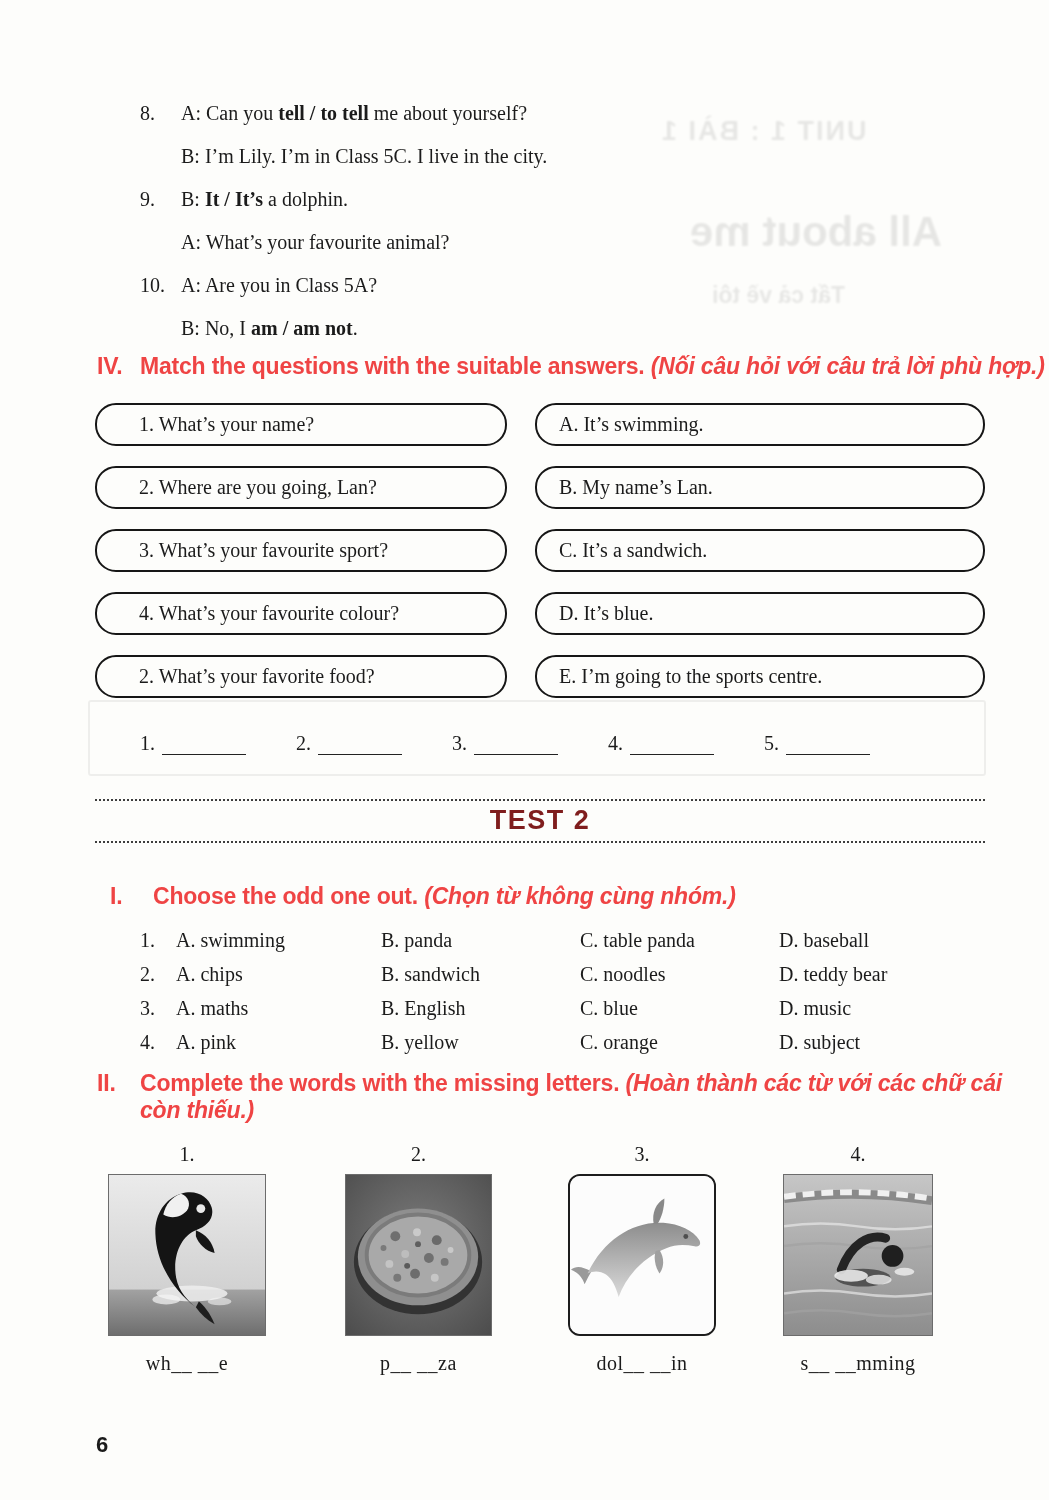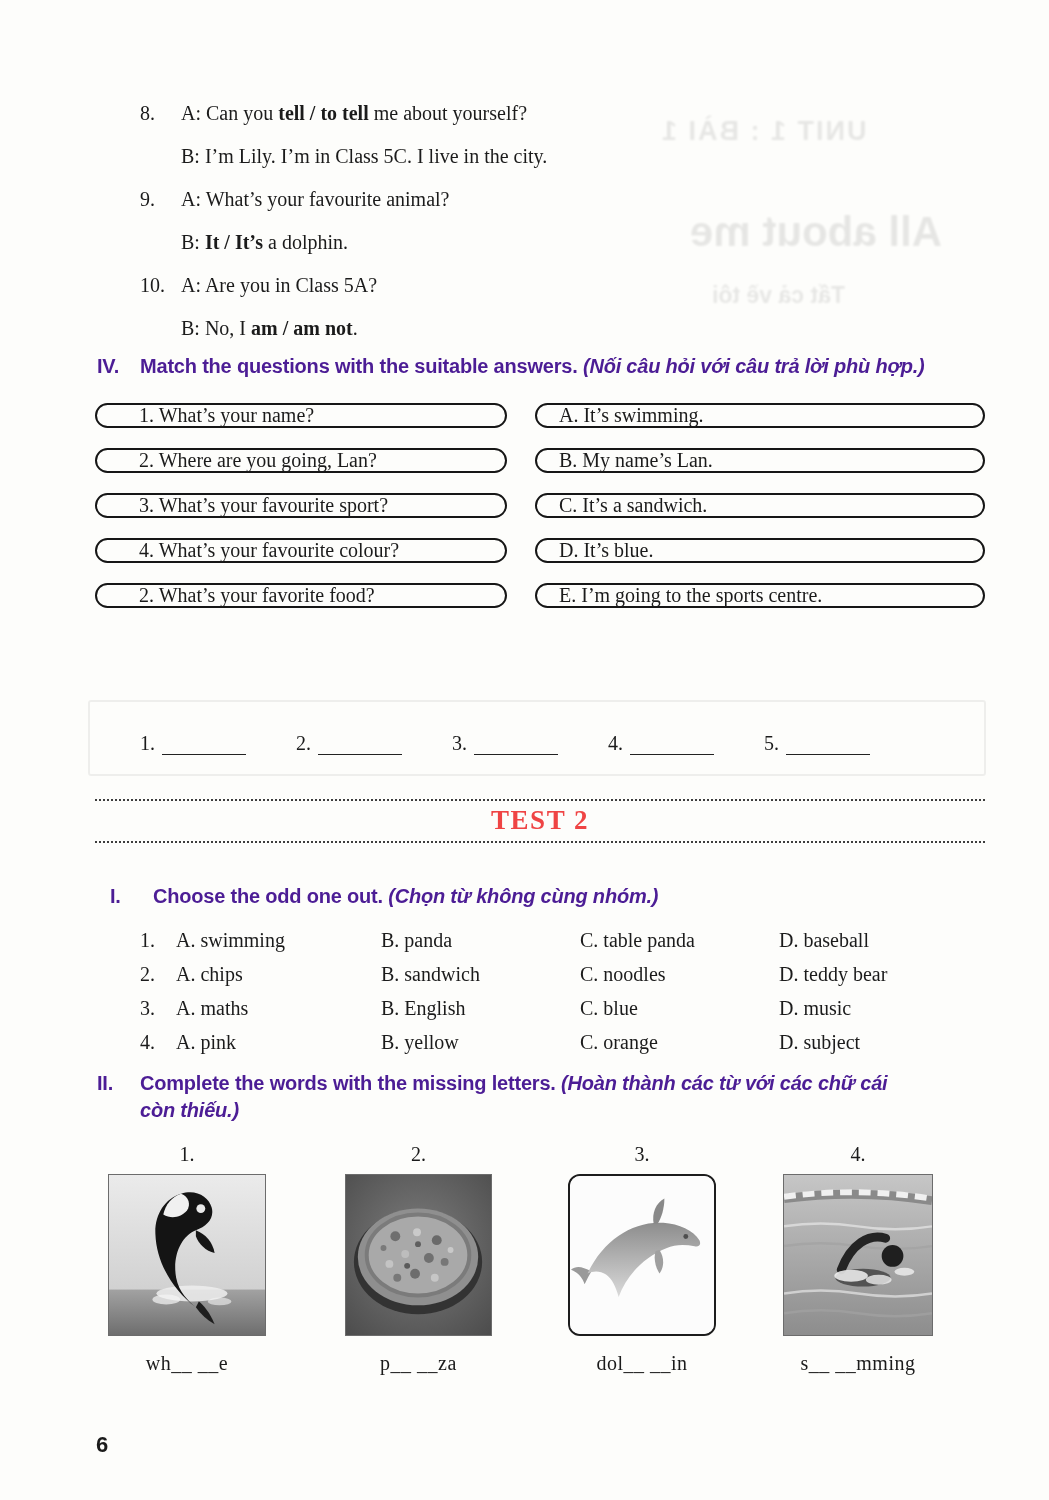--- a/index.html
+++ b/index.html
@@ -26,54 +26,54 @@
   .dialogue { position:absolute; left:140px; top:92px; font-size:20px; }
   .d-item { display:flex; }
   .d-num { flex:0 0 41px; line-height:43px; }
   .d-line { line-height:43px; white-space:nowrap; }
   b { font-weight:bold; }
 
   
   .sec-heading {
     position:absolute; left:97px;
     font-family:"Liberation Sans","DejaVu Sans",sans-serif;
-    font-weight:bold; font-size:20px; letter-spacing:-0.2px; color:#4c1d95;
+    font-weight:bold; font-size:23px; letter-spacing:-0.2px; color:#ef4444;
     white-space:nowrap; line-height:27px;
   }
   .sec-label { display:inline-block; width:43px; }
   .sec-vi { font-style:italic; }
   .heading-iv { top:353px; }
   .heading-i  { top:883px;margin-left:13px; }
   .heading-ii { top:1070px; }
   .sec-line2 { margin-left:43px; white-space:nowrap; }
 
   
   .match { position:absolute; left:95px; top:403px; width:895px; }
   .match-row { display:flex; margin-bottom:20px; }
   .pill {
-    height:25px; border:2px solid #161616; border-radius:21px;
+    height:43px; border:2px solid #161616; border-radius:21px;
     display:flex; align-items:center; font-size:20px; white-space:nowrap;
     background:transparent;
   }
   .pill-q { width:412px; padding-left:42px; margin-right:28px; }
   .pill-a { width:450px; padding-left:22px; }
 
   
   .answers-line { position:absolute; left:140px; top:731px; font-size:20px;
                   display:flex; align-items:flex-end; }
   .ans-unit { display:flex; align-items:flex-end; margin-right:50px; }
   .ans-num { margin-right:7px; line-height:24px; }
   .blank { display:inline-block; width:84px; height:23px; border-bottom:1.6px solid #222; }
 
   
   .test2 { position:absolute; left:95px; top:799px; width:890px; text-align:center; }
   .dots { height:0; border-top:2.5px dotted #3d3d3d; }
   .test2-title {
-    font-family:Liberation Serif, serif; font-weight:bold;
-    font-size:27px; letter-spacing:1.5px; padding:4px 0 5px 0; color:#ef4444;
+    font-family:Liberation Sans, sans-serif; font-weight:bold;
+    font-size:27px; letter-spacing:1.5px; padding:4px 0 5px 0; color:#7f1d1d;
   }
 
   
   .odd-rows { position:absolute; left:140px; top:923px; font-size:20px; }
   .odd-row { display:flex; line-height:34px; white-space:nowrap; }
   .odd-num { width:36px; }
   .odd-a { width:205px; }
   .odd-b { width:199px; }
   .odd-c { width:199px; }
   .odd-d { flex:1; }
@@ -110,22 +110,22 @@
     <div class="d-item">
       <div class="d-num">8.</div>
       <div class="d-lines">
         <div class="d-line"><span>A: Can you </span><b>tell / to tell</b><span> me about yourself?</span></div>
         <div class="d-line"><span>B: I’m Lily. I’m in Class 5C. I live in the city.</span><b></b><span></span></div>
       </div>
     </div>
     <div class="d-item">
       <div class="d-num">9.</div>
       <div class="d-lines">
+        <div class="d-line"><span>B: </span><b>It / It’s</b><span> a dolphin.</span></div>
         <div class="d-line"><span>A: What’s your favourite animal?</span><b></b><span></span></div>
-        <div class="d-line"><span>B: </span><b>It / It’s</b><span> a dolphin.</span></div>
       </div>
     </div>
     <div class="d-item">
       <div class="d-num">10.</div>
       <div class="d-lines">
         <div class="d-line"><span>A: Are you in Class 5A?</span><b></b><span></span></div>
         <div class="d-line"><span>B: No, I </span><b>am / am not</b><span>.</span></div>
       </div>
     </div>
   </div>

